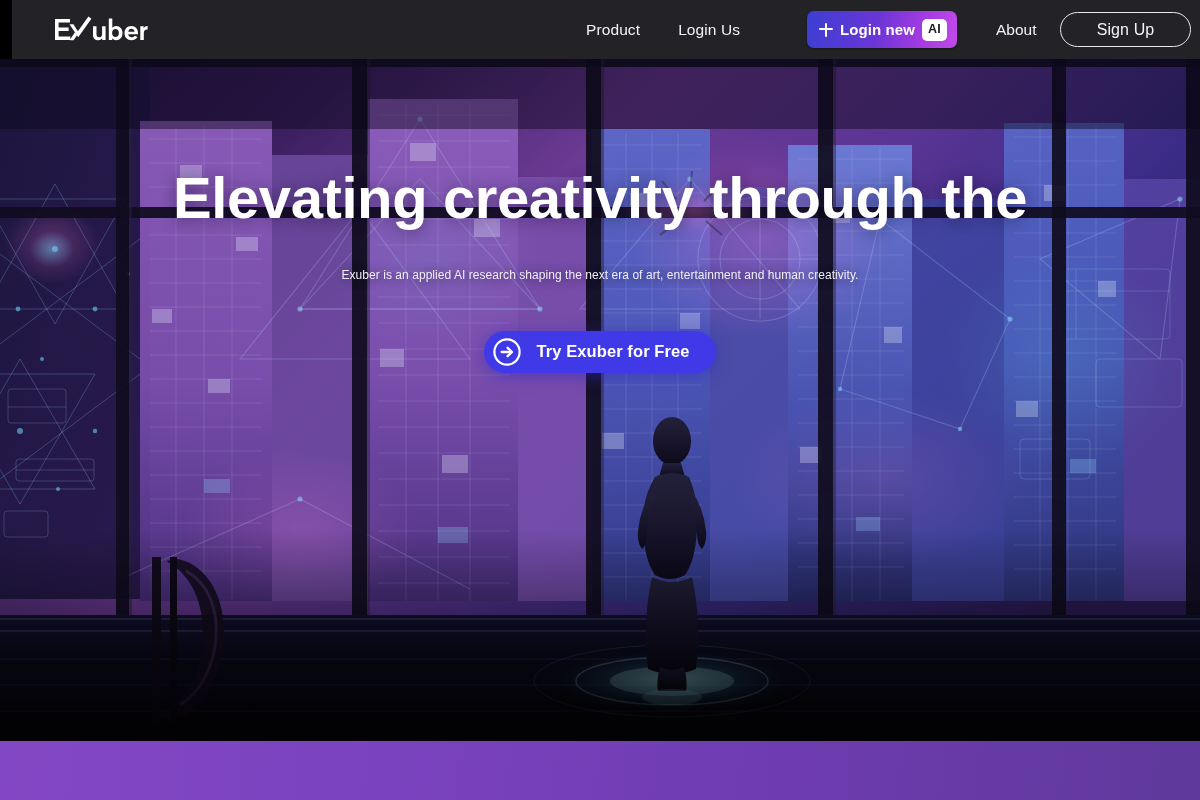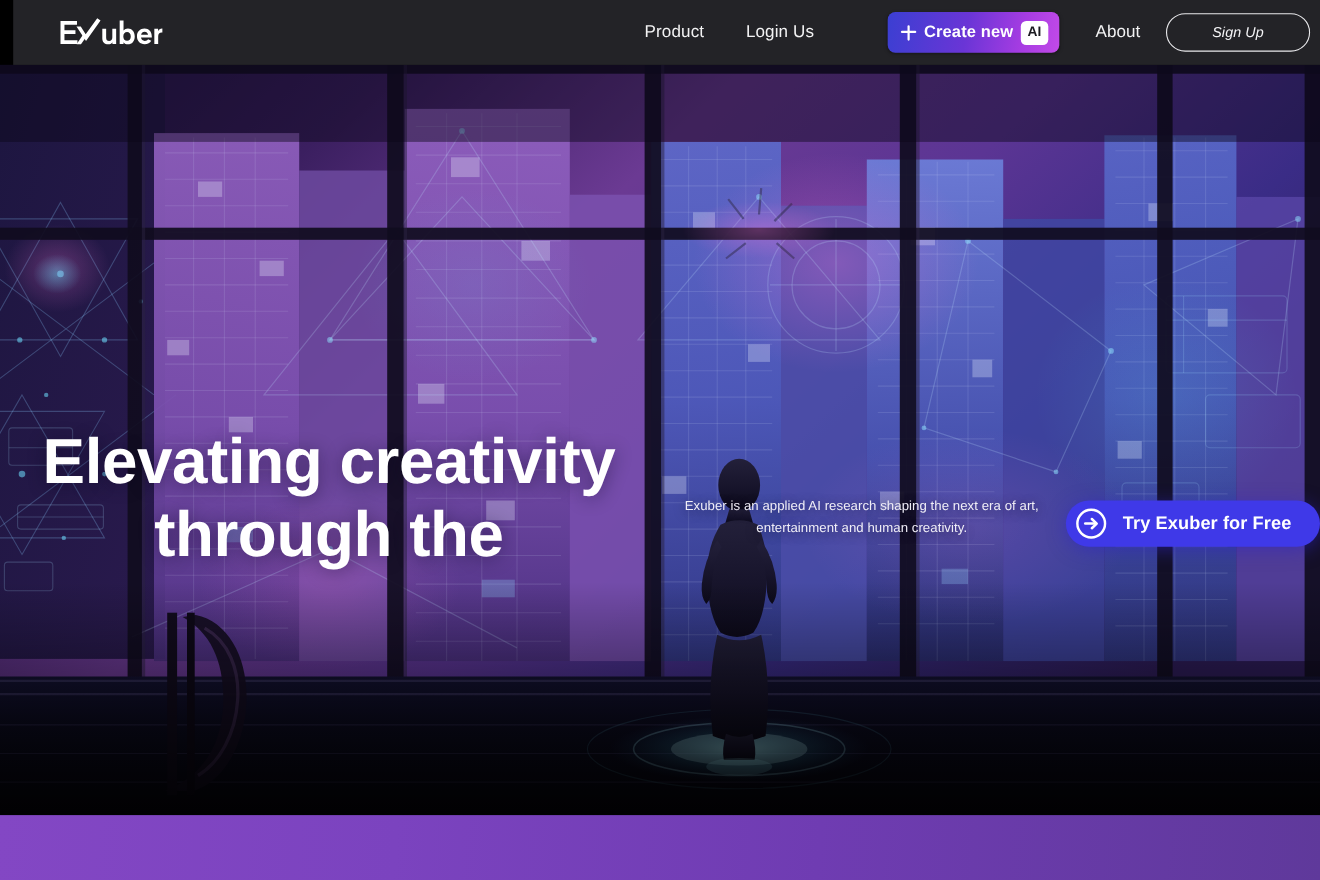--- a/index.html
+++ b/index.html
@@ -72,37 +72,37 @@
     position:absolute; left:984px; top:50%;
     transform:translateY(-50%);
     color:#f2f2f3; font-size:15.5px; cursor:pointer; white-space:nowrap;
   }
 
   .signup-btn {
     position:absolute; left:1048px; top:12px;
     width:131px; height:35px;
     border:1.3px solid #e9e9ec; border-radius:18px;
     background:transparent; color:#f4f4f6;
-    font-size:13px; font-family:"Liberation Sans", sans-serif;
-    cursor:pointer; letter-spacing:.1px;font-style:italic;
+    font-size:16px; font-family:"Liberation Sans", sans-serif;
+    cursor:pointer; letter-spacing:.1px;
   }
 
   
   .hero {
     position:absolute; top:59px; left:0;
     width:1200px; height:682px;
     overflow:hidden;
     background:#1a1030;
   }
   .hero-art { position:absolute; inset:0; }
   .hero-art svg { display:block; width:1200px; height:682px; }
 
   .hero-content {
     position:absolute; inset:0; z-index:20;
-    display:flex; flex-direction:row; align-items:center;
+    display:flex; flex-direction:column; align-items:center;
     padding-top:106px;
   }
   .headline {
     width:1000px; text-align:center;
     color:#ffffff;
     font-size:58px; font-weight:700;
     line-height:1.13; letter-spacing:-.4px;
     text-shadow:0 2px 16px rgba(10,0,30,.45);
   }
   .subhead {
@@ -158,21 +158,21 @@
       </svg>
     </div>
 
     <nav class="nav">
       <span class="nav-link">Product</span>
       <span class="nav-link">Login Us</span>
     </nav>
 
     <button class="create-btn">
       <span class="plus-ic"></span>
-      <span class="create-label">Create new</span>
+      <span class="create-label">Login new</span>
       <span class="ai-badge">AI</span>
     </button>
 
     <span class="login-link">About</span>
 
     <button class="signup-btn">Sign Up</button>
   </header>
 
   <section class="hero">
 

